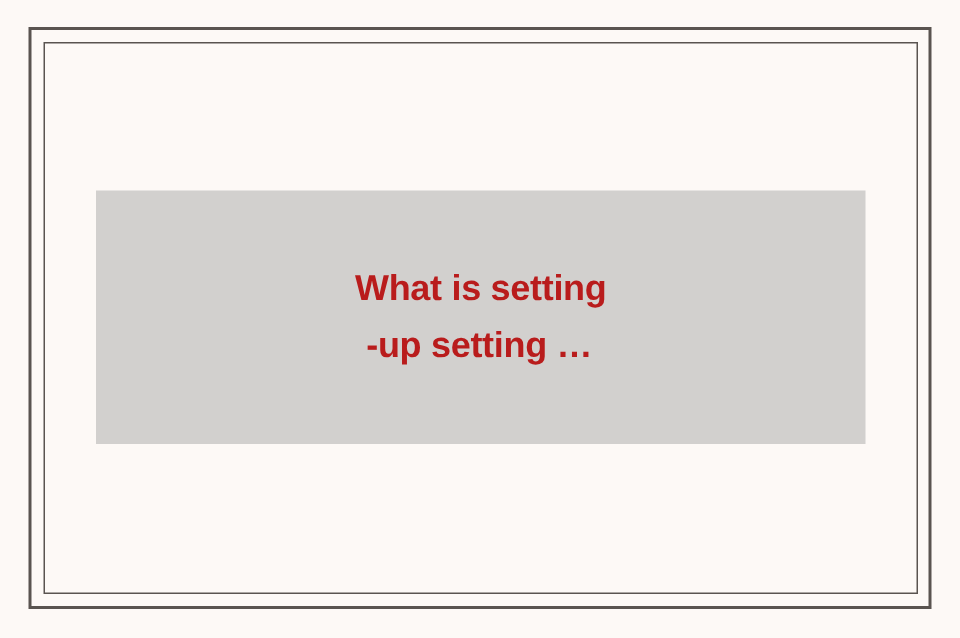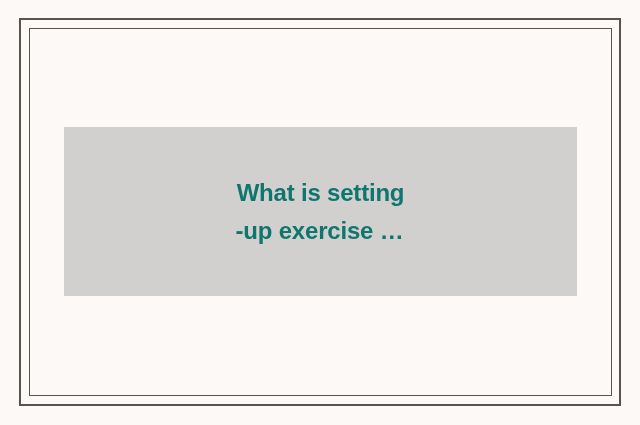--- a/index.html
+++ b/index.html
@@ -55,21 +55,21 @@
     width: 513px;
     height: 169px;
     background: #d2d0ce;
     display: flex;
     flex-direction: column;
     align-items: center;
     justify-content: center;
   }
 
   .placeholder-line {
-    color: #0f766e;
+    color: #b91c1c;
     font-family: "Liberation Sans", sans-serif;
     font-weight: bold;
     font-size: 24px;
     line-height: 38px;
     letter-spacing: -0.2px;
     white-space: pre;
     text-align: center;
     -webkit-font-smoothing: antialiased;
   }
   #placeholder-line-1 { margin-left: 0px; }
@@ -79,16 +79,16 @@
 <body>
 
 <div id="canvas">
 
   <div id="outer-frame"></div>
 
   <div id="inner-frame"></div>
 
   <div id="media-placeholder">
     <div class="placeholder-line" id="placeholder-line-1">What is setting</div>
-    <div class="placeholder-line" id="placeholder-line-2">-up exercise …</div>
+    <div class="placeholder-line" id="placeholder-line-2">-up setting …</div>
   </div>
 
 </div>
 
 </body></html>

